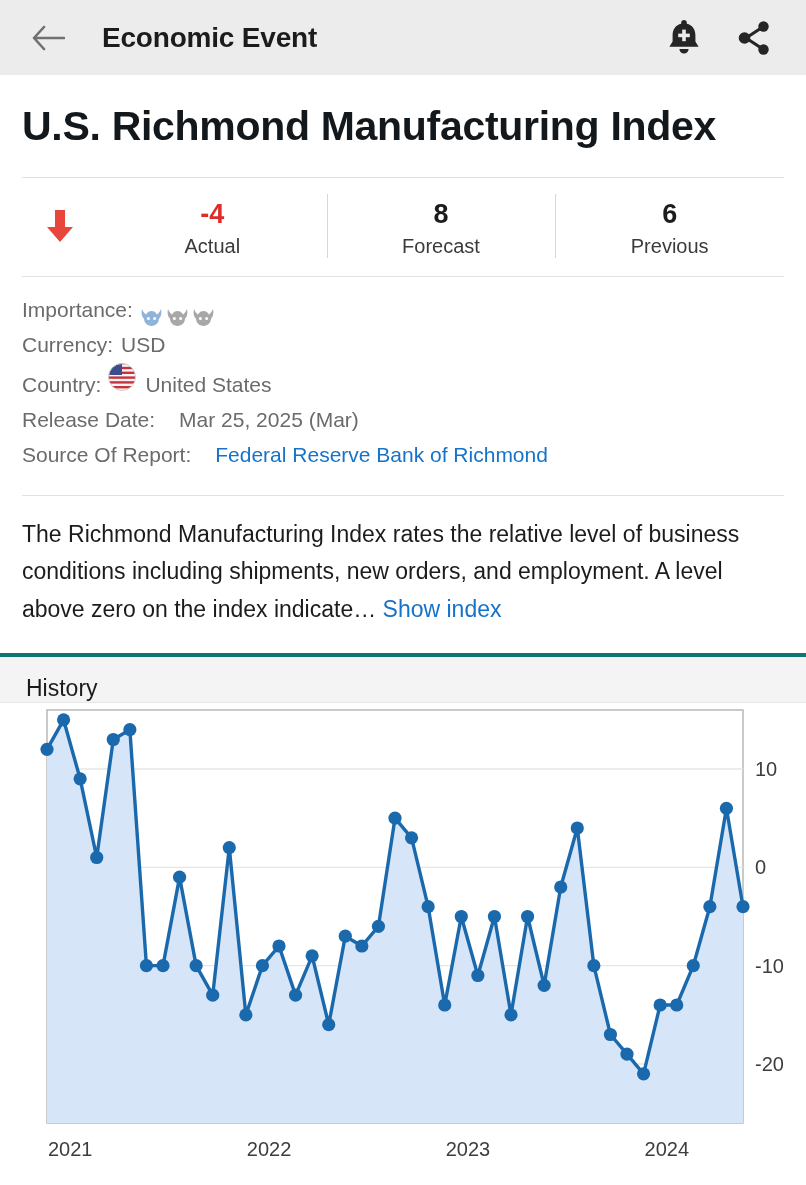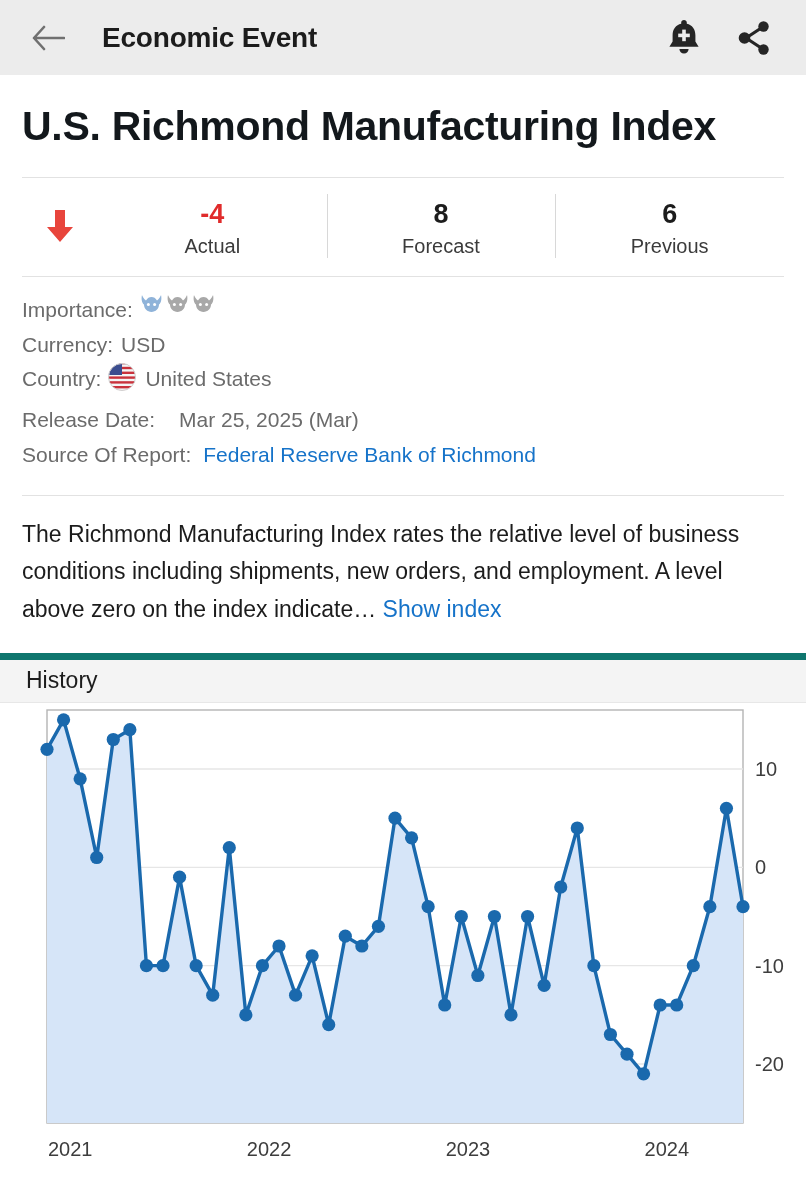--- a/index.html
+++ b/index.html
@@ -49,41 +49,41 @@
   }
   .stat-value { font-size: 27px; font-weight: bold; color:#1c1c1c; line-height: 1.25; }
   .stat-value.negative { color:#e02b2b; }
   .stat-label { font-size: 20px; color:#3b3b3b; margin-top: 3px; }
 
   
   .meta {
     padding: 16px 22px 0 22px;
     font-size: 21px; color:#6b6b6b; line-height: 1.66;
   }
-  .meta-row { display:flex; align-items:flex-start; white-space: nowrap; }
+  .meta-row { display:flex; align-items:flex-end; white-space: nowrap; }
   .meta-link { color:#1673c9; }
   .bulls { display:inline-flex; align-items:center; gap:3px; margin-left: 7px; }
   .flag { display:inline-block; margin: 0 8px 0 6px; vertical-align:middle; }
   .meta-val { color:#6b6b6b; }
 
   
   .desc-divider { height:1px; background:#e2e2e2; margin: 22px 22px 0 22px; }
   .description {
     padding: 20px 22px 0 22px;
     font-size: 23px; color:#1c1c1c; line-height: 1.62;
   }
   .show-more { color:#1673c9; cursor:pointer; }
 
   
   .history-bar {
     margin-top: 25px;
     height: 50px; background:#f4f4f4;
-    display:flex; align-items:center;
+    display:flex; align-items:flex-end;
     padding: 0 26px;
-    border-top: 7px solid #0f766e;
+    border-top: 4px solid #0f766e;
     border-bottom: 1px solid #e7e7e7;
   }
   .history-label { font-size: 23px; color:#1c1c1c; font-weight: 500; }
 
   
   .chart-wrap { position: relative; width: 806px; height: 470px; }
   .chart-svg { display:block; }
   .ylab { font-size: 20px; fill:#3d3d3d; font-family: "Liberation Sans", sans-serif; }
   .xlab { font-size: 20px; fill:#3d3d3d; font-family: "Liberation Sans", sans-serif; }
 </style>
@@ -193,21 +193,21 @@
         </svg>
       </span>
       <span class="meta-val">United States</span>
     </div>
     <div class="meta-row">
       <span>Release Date:</span>
       <span class="meta-val" style="margin-left:24px">Mar 25, 2025 (Mar)</span>
     </div>
     <div class="meta-row">
       <span>Source Of Report:</span>
-      <span class="meta-link" style="margin-left:12px">Federal Reserve Bank of Richmond</span>
+      <span class="meta-link" style="margin-left:24px">Federal Reserve Bank of Richmond</span>
     </div>
   </div>
 
   <div class="desc-divider"></div>
 
   <div class="description">
     <span>The Richmond Manufacturing Index rates the relative level of business conditions including shipments, new orders, and employment. A level above zero on the index indicate…</span>
     <span class="show-more">Show index</span>
   </div>
 

